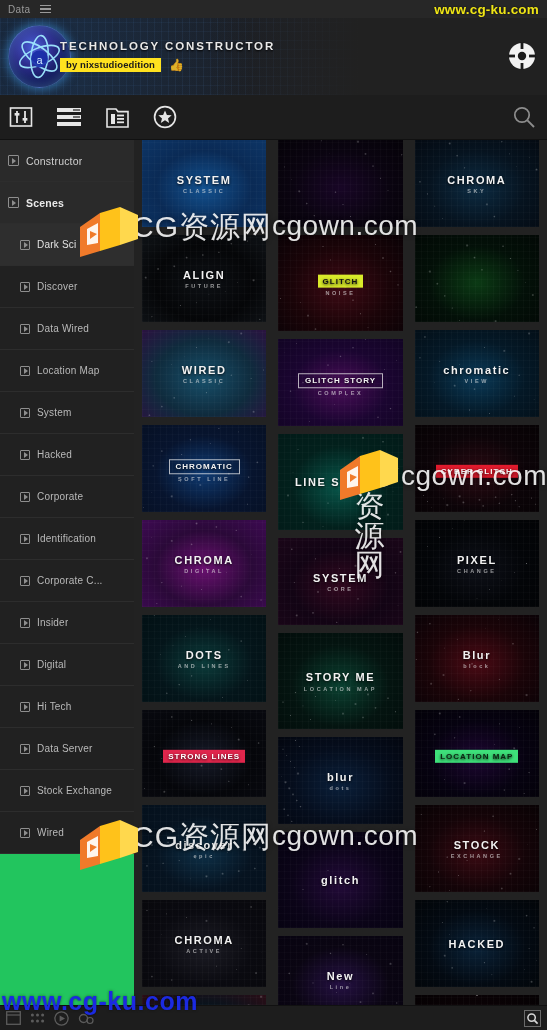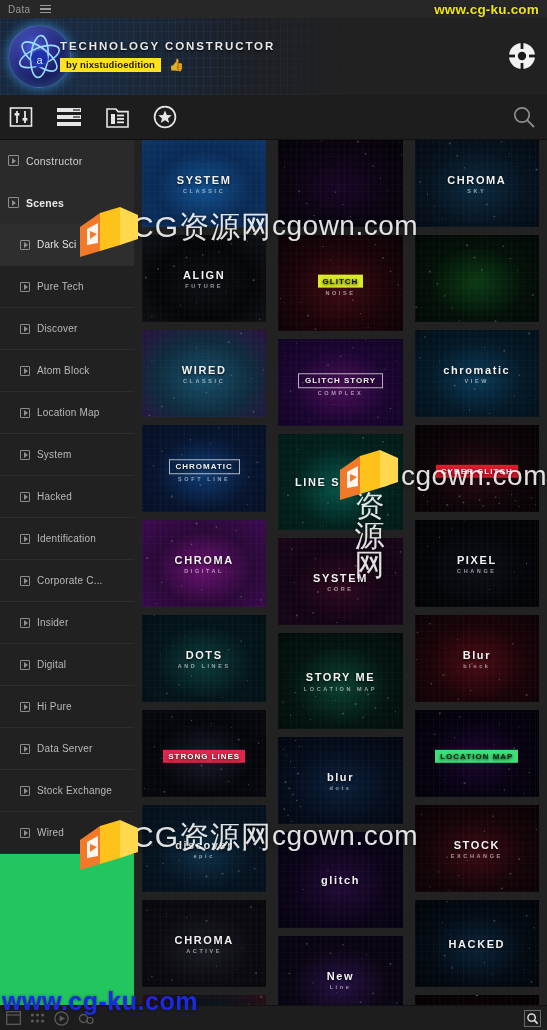--- a/index.html
+++ b/index.html
@@ -278,61 +278,61 @@
         <div class="side-item level0 bold">
           <span class="si-icon"></span>
           <span class="si-label">Scenes</span>
         </div>
         <div class="side-item level1 active">
           <span class="si-icon"></span>
           <span class="si-label">Dark Sci Fi</span>
         </div>
         <div class="side-item level1">
           <span class="si-icon"></span>
-          <span class="si-label">Pure Tech</span>
-        </div>
-        <div class="side-item level1">
-          <span class="si-icon"></span>
           <span class="si-label">Discover</span>
         </div>
         <div class="side-item level1">
           <span class="si-icon"></span>
-          <span class="si-label">Atom Block</span>
+          <span class="si-label">Data Wired</span>
         </div>
         <div class="side-item level1">
           <span class="si-icon"></span>
           <span class="si-label">Location Map</span>
         </div>
         <div class="side-item level1">
           <span class="si-icon"></span>
           <span class="si-label">System</span>
         </div>
         <div class="side-item level1">
           <span class="si-icon"></span>
           <span class="si-label">Hacked</span>
         </div>
         <div class="side-item level1">
           <span class="si-icon"></span>
+          <span class="si-label">Corporate</span>
+        </div>
+        <div class="side-item level1">
+          <span class="si-icon"></span>
           <span class="si-label">Identification</span>
         </div>
         <div class="side-item level1">
           <span class="si-icon"></span>
           <span class="si-label">Corporate C...</span>
         </div>
         <div class="side-item level1">
           <span class="si-icon"></span>
           <span class="si-label">Insider</span>
         </div>
         <div class="side-item level1">
           <span class="si-icon"></span>
           <span class="si-label">Digital</span>
         </div>
         <div class="side-item level1">
           <span class="si-icon"></span>
-          <span class="si-label">Hi Pure</span>
+          <span class="si-label">Hi Tech</span>
         </div>
         <div class="side-item level1">
           <span class="si-icon"></span>
           <span class="si-label">Data Server</span>
         </div>
         <div class="side-item level1">
           <span class="si-icon"></span>
           <span class="si-label">Stock Exchange</span>
         </div>
         <div class="side-item level1">

